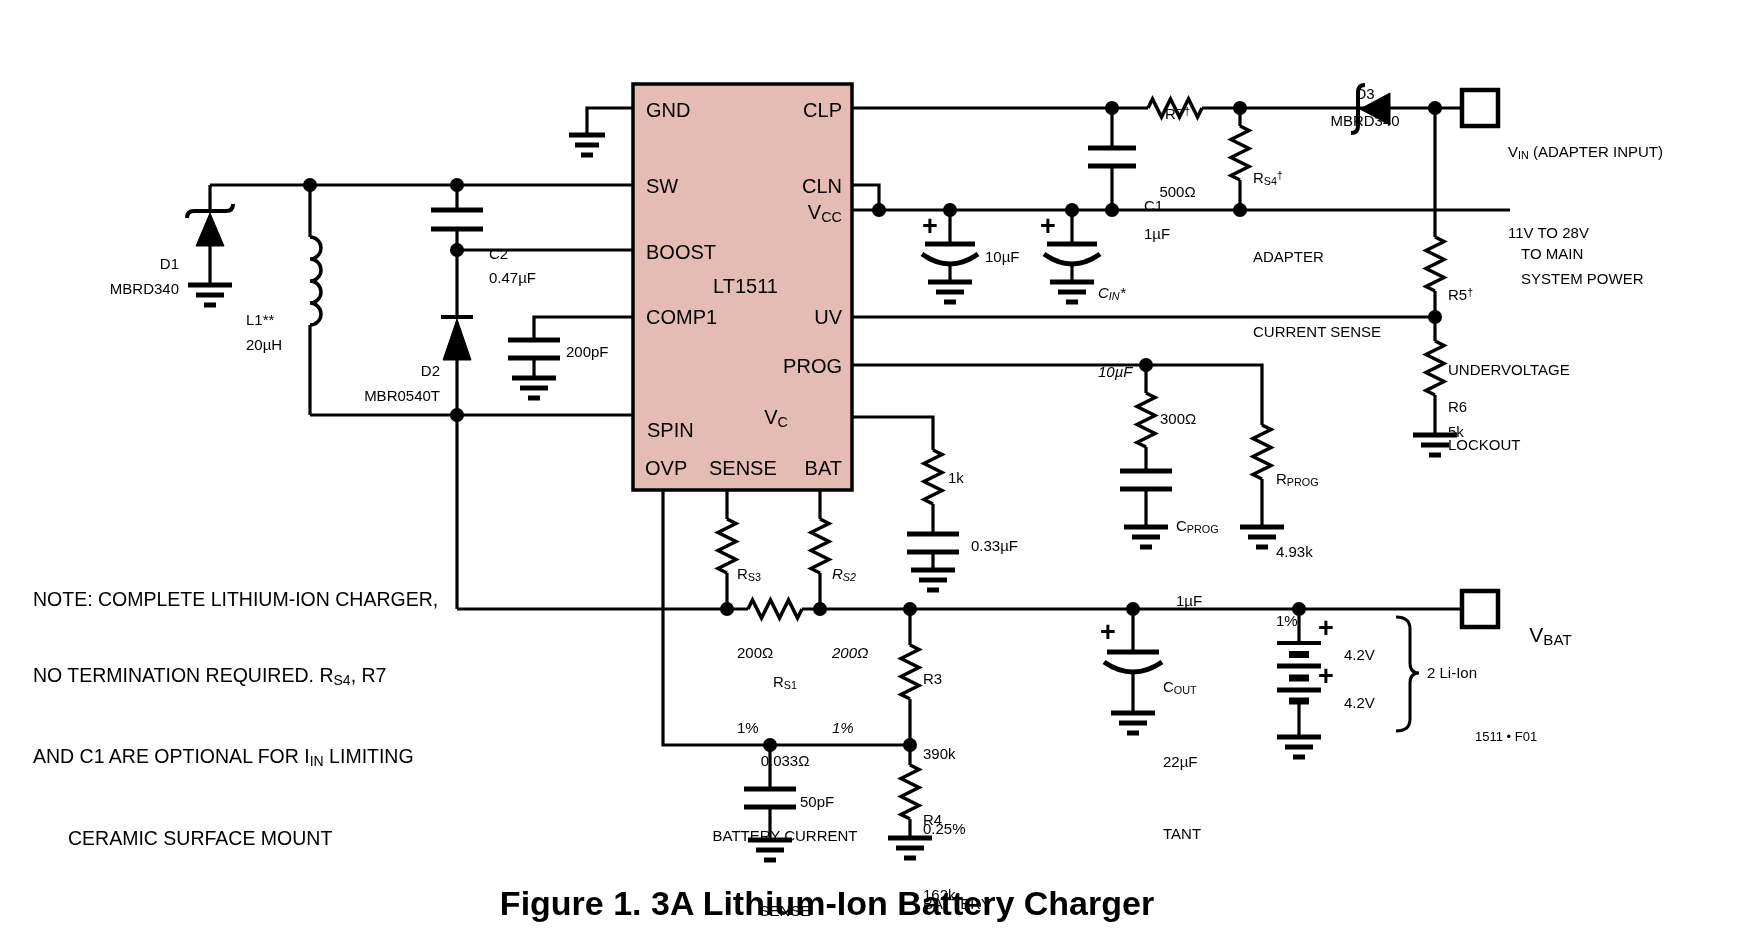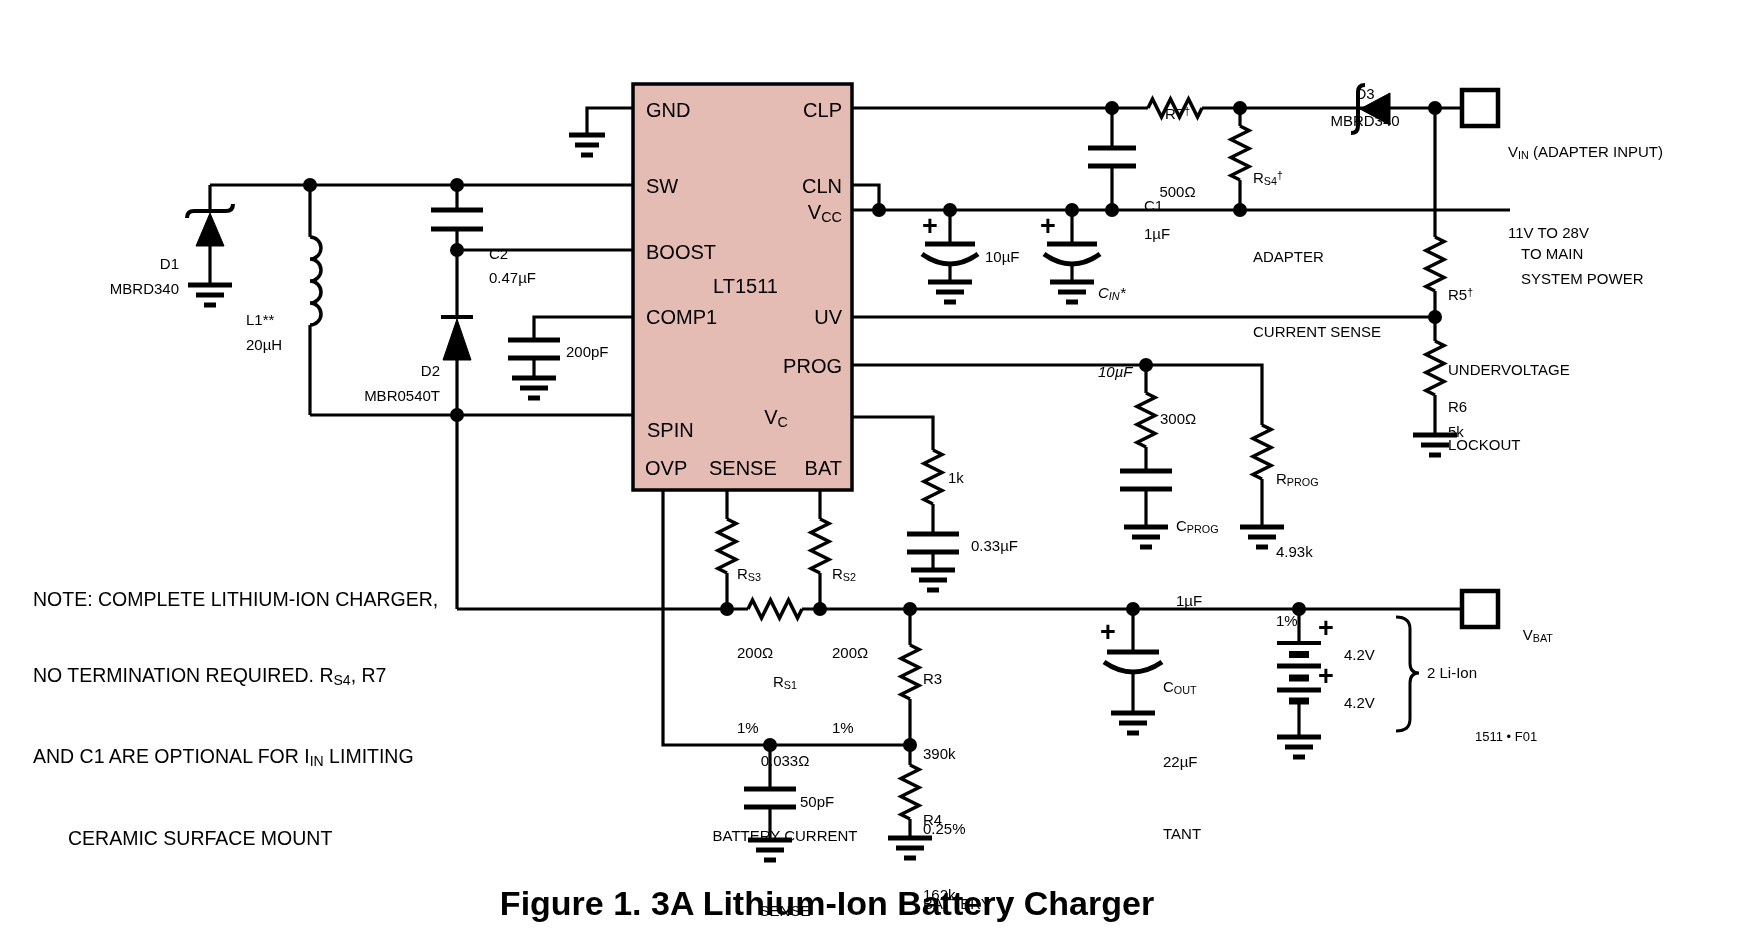--- a/index.html
+++ b/index.html
@@ -246,21 +246,21 @@
     <div><span>R</span><sub>PROG</sub></div>
     <div>4.93k</div>
     <div>1%</div>
   </div>
 
   <div class="lbl" style="left:737px;top:511px;">
     <div><span>R</span><sub>S3</sub></div>
     <div>200Ω</div>
     <div>1%</div>
   </div>
-  <div class="lbl" style="left:832px;top:511px;">
+  <div class="lbl" style="left:832px;top:511px;font-style:italic;">
     <div><span>R</span><sub>S2</sub></div>
     <div>200Ω</div>
     <div>1%</div>
   </div>
   <div class="lbl center" style="left:655px;width:260px;top:619px;">
     <div><span>R</span><sub>S1</sub></div>
     <div>0.033Ω</div>
     <div>BATTERY CURRENT</div>
     <div>SENSE</div>
   </div>
@@ -286,21 +286,21 @@
     <div>TANT</div>
   </div>
 
   <span class="plus" style="left:1318px;top:618px;">+</span>
   <span class="plus" style="left:1318px;top:666px;">+</span>
   <div class="lbl" style="left:1344px;top:642px;">4.2V</div>
   <div class="lbl" style="left:1344px;top:690px;">4.2V</div>
   <div class="lbl" style="left:1427px;top:660px;">2 Li-Ion</div>
   <div class="lbl figcode" style="left:1475px;top:724px;">1511 • F01</div>
 
-  <div class="lbl" style="left:1506px;top:597px;font-size:15px;">
+  <div class="lbl" style="left:1506px;top:597px;font-size:21px;">
     <span>V</span><sub>BAT</sub>
   </div>
 
   <div class="lbl notes" style="left:33px;top:536px;">
     <div>NOTE: COMPLETE LITHIUM-ION CHARGER,</div>
     <div><span>NO TERMINATION REQUIRED. R</span><sub>S4</sub><span>, R7</span></div>
     <div><span>AND C1 ARE OPTIONAL FOR I</span><sub>IN</sub><span> LIMITING</span></div>
     <div class="ind2">CERAMIC SURFACE MOUNT</div>
     
     

